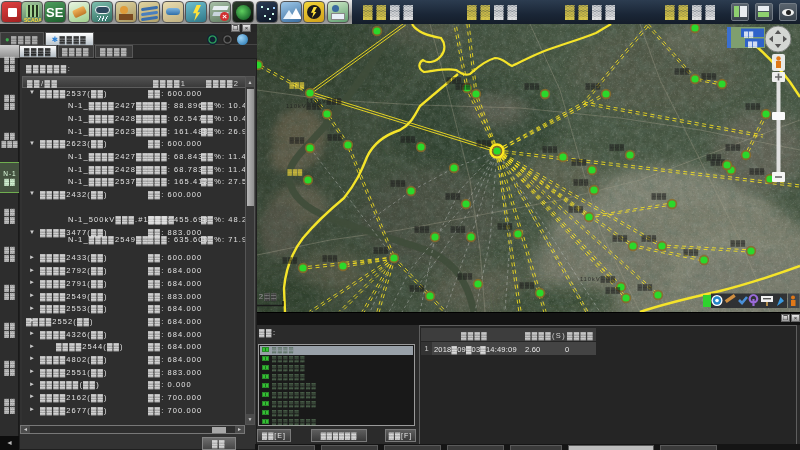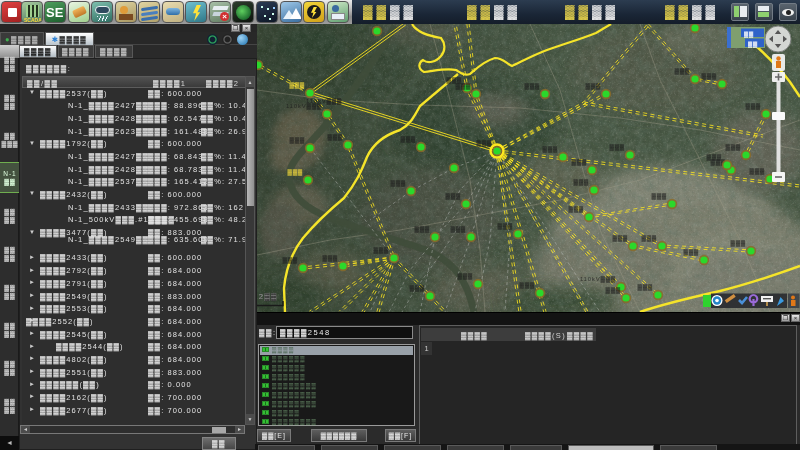--- a/index.html
+++ b/index.html
@@ -229,21 +229,21 @@
           <span class="c1" style="left:126px">▓▓▓: 62.547</span>
           <span class="c1" style="left:179px">▓▓%: 10.4</span>
         </div>
 <div class="trow" style="top:37.5px">
           <span class="c1" style="left:46px">N-1_▓▓▓▓2623▓▓</span>
           <span class="c1" style="left:126px">▓▓▓: 161.488</span>
           <span class="c1" style="left:179px">▓▓%: 26.9</span>
         </div>
 <div class="trow" style="top:50.2px">
           <span class="tri">▼</span>
-          <span class="c1" style="left:18px">▓▓▓▓1792(▓▓)</span>
+          <span class="c1" style="left:18px">▓▓▓▓2623(▓▓)</span>
           <span class="c1" style="left:126px">▓▓: 600.000</span>
         </div>
 <div class="trow" style="top:62.9px">
           <span class="c1" style="left:46px">N-1_▓▓▓▓2427▓▓</span>
           <span class="c1" style="left:126px">▓▓▓: 68.843</span>
           <span class="c1" style="left:179px">▓▓%: 11.4</span>
         </div>
 <div class="trow" style="top:75.6px">
           <span class="c1" style="left:46px">N-1_▓▓▓▓2428▓▓</span>
           <span class="c1" style="left:126px">▓▓▓: 68.783</span>
@@ -252,25 +252,20 @@
 <div class="trow" style="top:88.3px">
           <span class="c1" style="left:46px">N-1_▓▓▓▓2537▓▓</span>
           <span class="c1" style="left:126px">▓▓▓: 165.412</span>
           <span class="c1" style="left:179px">▓▓%: 27.5</span>
         </div>
 <div class="trow" style="top:100.9px">
           <span class="tri">▼</span>
           <span class="c1" style="left:18px">▓▓▓▓2432(▓▓)</span>
           <span class="c1" style="left:126px">▓▓: 600.000</span>
         </div>
-<div class="trow" style="top:113.6px">
-          <span class="c1" style="left:46px">N-1_▓▓▓▓2433▓▓</span>
-          <span class="c1" style="left:126px">▓▓▓: 972.863</span>
-          <span class="c1" style="left:179px">▓▓%: 162</span>
-        </div>
 <div class="trow" style="top:126.3px">
           <span class="c1" style="left:46px">N-1_500kV▓▓▓.#1▓▓▓▓</span>
           <span class="c1" style="left:126px">▓▓▓: 455.698</span>
           <span class="c1" style="left:179px">▓▓%: 48.2</span>
         </div>
 <div class="trow" style="top:139.0px">
           <span class="tri">▼</span>
           <span class="c1" style="left:18px">▓▓▓▓3477(▓▓)</span>
           <span class="c1" style="left:126px">▓▓: 883.000</span>
         </div>
@@ -304,21 +299,21 @@
           <span class="c1" style="left:18px">▓▓▓▓2553(▓▓)</span>
           <span class="c1" style="left:126px">▓▓: 684.000</span>
         </div>
 <div class="trow" style="top:227.7px">
           <span class="tri">►</span>
           <span class="c1" style="left:4px">▓▓▓▓2552(▓▓)</span>
           <span class="c1" style="left:126px">▓▓: 684.000</span>
         </div>
 <div class="trow" style="top:240.4px">
           <span class="tri">►</span>
-          <span class="c1" style="left:18px">▓▓▓▓2545(▓▓)</span>
+          <span class="c1" style="left:18px">▓▓▓▓4326(▓▓)</span>
           <span class="c1" style="left:126px">▓▓: 684.000</span>
         </div>
 <div class="trow" style="top:253.1px">
           <span class="tri">►</span>
           <span class="c1" style="left:34px">▓▓▓▓2544(▓▓)</span>
           <span class="c1" style="left:126px">▓▓: 684.000</span>
         </div>
 <div class="trow" style="top:265.8px">
           <span class="tri">►</span>
           <span class="c1" style="left:18px">▓▓▓▓4802(▓▓)</span>
@@ -692,21 +687,20 @@
         <rect x="791" y="300" width="4.5" height="6" fill="#e07818"></rect>
 
 <text x="259" y="299" font-size="7" letter-spacing="1.5" fill="#fff" stroke="#333" stroke-width="0.3">2▓▓</text>
 <path d="M256,305.5 h27 v-4.5" stroke="#1a1a1a" stroke-width="1.4" fill="none"></path>
 </svg></div>
 <div id="ov">
 <div id="ovtop"></div>
 <div class="winbtn" style="left:524px;top:1px">❐</div>
       <div class="winbtn" style="left:534px;top:1px">×</div>
 <div id="ovline">▓▓:</div>
-<div id="ovinput">▓▓▓▓2548</div>
 <div id="ovlist">
 <div class="oitem osel" style="top:1.0px"><span class="gic"></span>▒▒▒▒</div>
 <div class="oitem" style="top:10.0px"><span class="gic"></span>▒▒▒▒▒▒</div>
 <div class="oitem" style="top:19.0px"><span class="gic"></span>▒▒▒▒▒▒</div>
 <div class="oitem" style="top:28.0px"><span class="gic"></span>▒▒▒▒▒▒</div>
 <div class="oitem" style="top:37.0px"><span class="gic"></span>▒▒▒▒▒▒▒▒</div>
 <div class="oitem" style="top:46.0px"><span class="gic"></span>▒▒▒▒▒▒▒▒</div>
 <div class="oitem" style="top:55.0px"><span class="gic"></span>▒▒▒▒▒▒▒▒</div>
 <div class="oitem" style="top:64.0px"><span class="gic"></span>▒▒▒▒▒</div>
 <div class="oitem" style="top:73.0px"><span class="gic"></span>▒▒▒▒▒▒▒▒</div>
@@ -715,20 +709,25 @@
 <div class="ovb" style="left:54px;width:56px">▓▓▓▓▓▓</div>
 <div class="ovb" style="left:128px;width:31px">▓▓[F]</div>
 <div id="ovtbl">
 <div id="ovgut"></div>
 <div id="ovth">
           <span style="left:40px">▓▓▓▓</span>
           <span style="left:104px">▓▓▓▓(S)</span>
           <span style="left:146px">▓▓▓▓</span>
         </div>
 <div id="ovrn">1</div>
+<div id="ovrow">
+          <span style="left:2px">2018▓09▓03▓14:49:09</span>
+          <span style="left:93px">2.60</span>
+          <span style="left:133px">0</span>
+        </div>
 </div>
 </div>
 <div id="taskbar">
 <div class="tbb" style="left:3px;width:57px"></div>
 <div class="tbb" style="left:66px;width:57px"></div>
 <div class="tbb" style="left:129px;width:57px"></div>
 <div class="tbb" style="left:192px;width:57px"></div>
 <div class="tbb" style="left:255px;width:52px"></div>
 <div class="tbb light" style="left:313px;width:86px"></div>
 <div class="tbb" style="left:405px;width:57px"></div>

